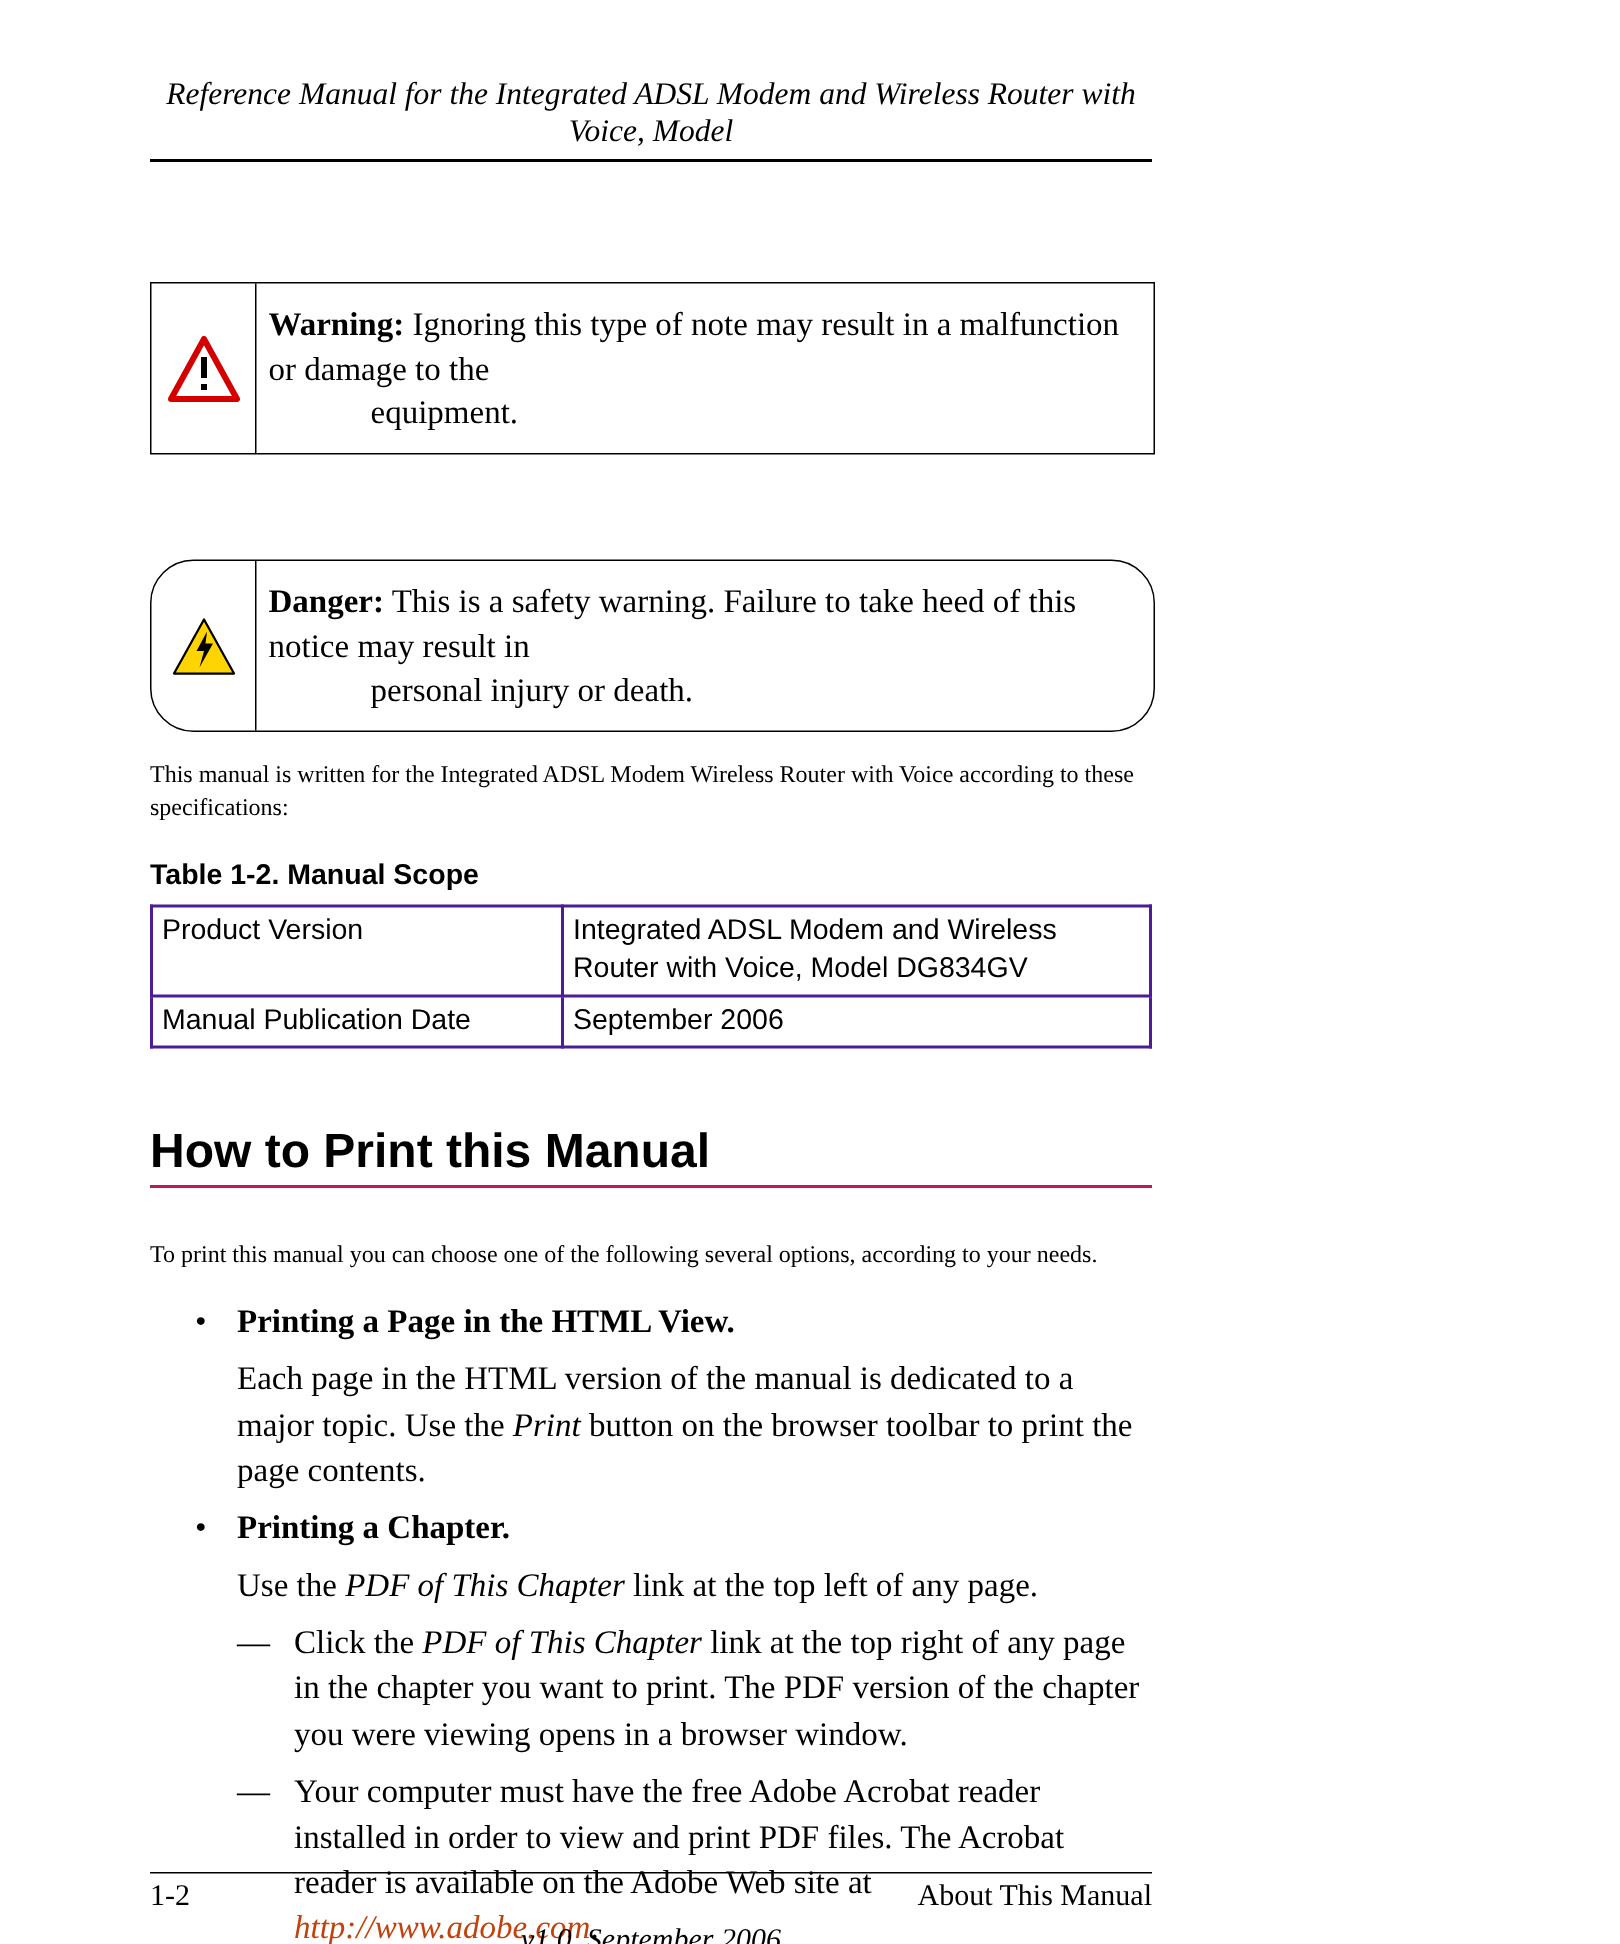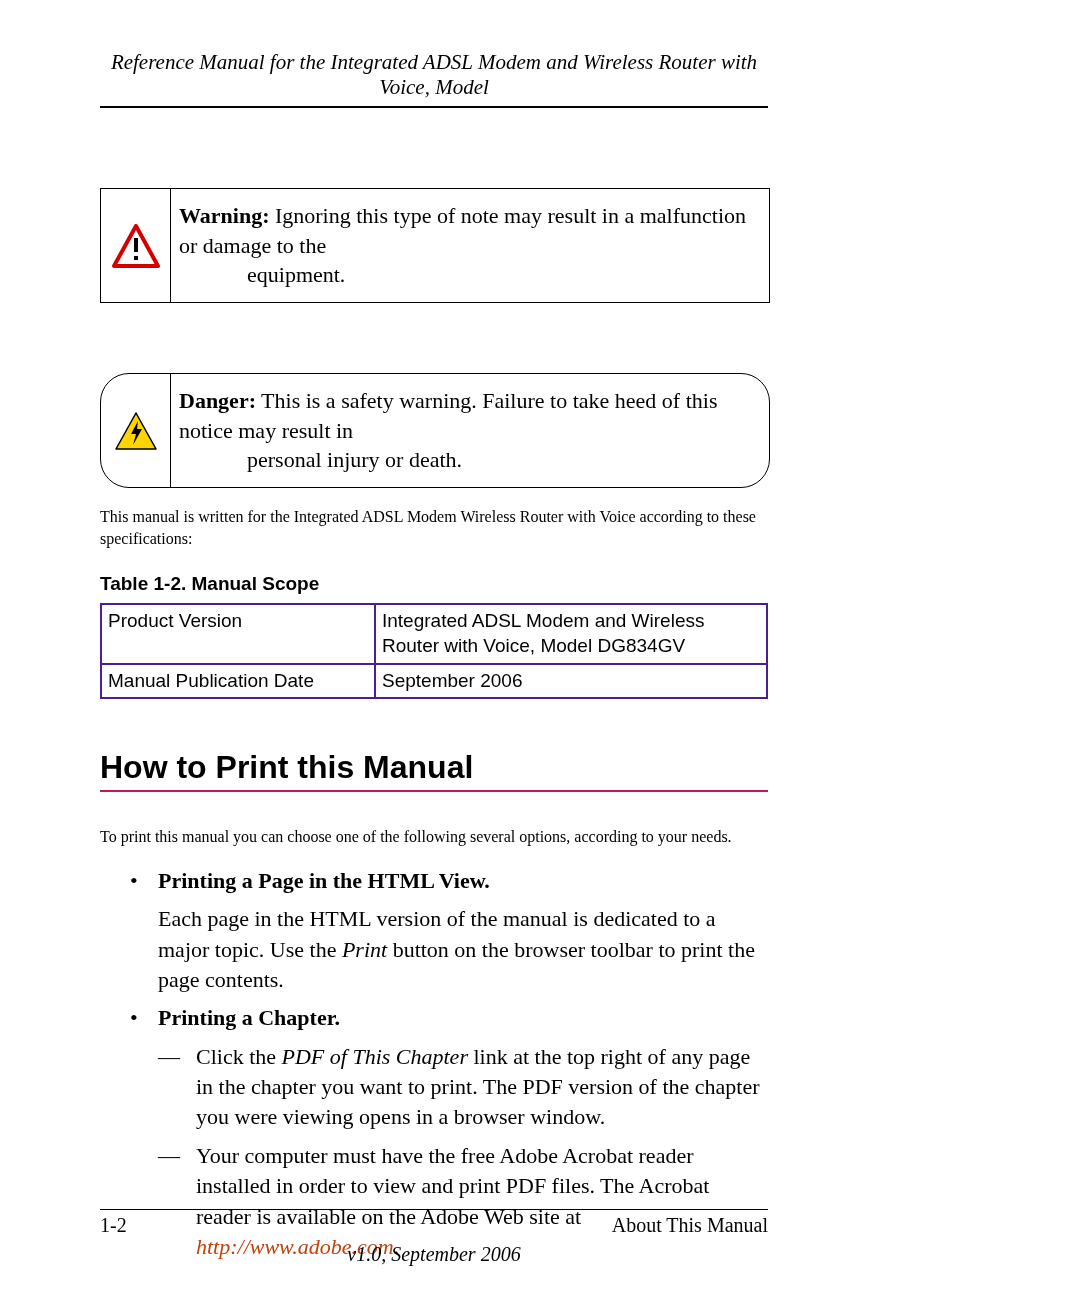--- a/index.html
+++ b/index.html
@@ -206,20 +206,23 @@
 
   <ul class="bullets">
     <li>
       <span class="item-head"><span>Printing a Page in the HTML View</span>.</span>
       <div class="item-body">
         <span>Each page in the HTML version of the manual is dedicated to a major topic. Use the </span><span class="italic">Print</span><span> button on the browser toolbar to print the page contents.</span>
       </div>
     </li>
     <li>
       <span class="item-head"><span>Printing a Chapter</span>.</span>
+      <div class="item-body">
+        <span>Use the </span><span class="italic">PDF of This Chapter</span><span> link at the top left of any page.</span>
+      </div>
       <ul class="dashes">
         <li>
           <span>Click the </span><span class="italic">PDF of This Chapter</span><span> link at the top right of any page in the chapter you want to print. The PDF version of the chapter you were viewing opens in a browser window.</span>
         </li>
         <li>
           <span>Your computer must have the free Adobe Acrobat reader installed in order to view and print PDF files. The Acrobat reader is available on the Adobe Web site at </span><a href="#" class="link">http://www.adobe.com</a><span>.</span>
         </li>
       </ul>
     </li>
   </ul>

